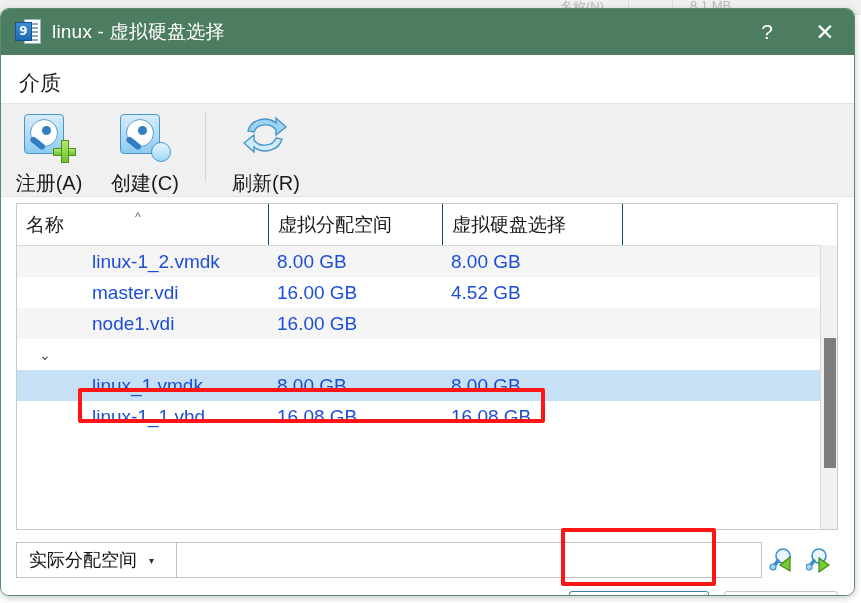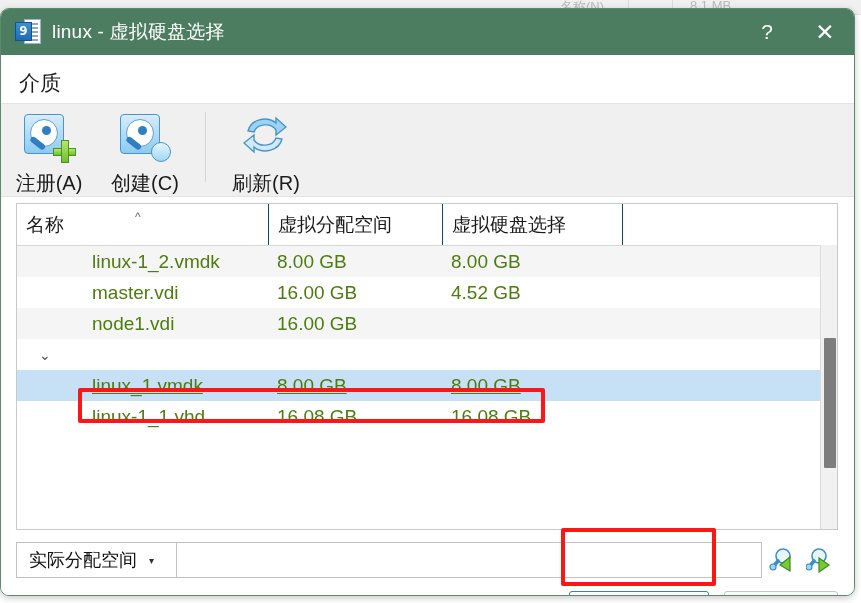--- a/index.html
+++ b/index.html
@@ -249,25 +249,25 @@
     font-size: 12px;
     color: #6b6b6b;
   }
 
   .rows { position: relative; }
   .row {
     display: flex;
     height: 31px;
     align-items: center;
     font-size: 19px;
-    color: #4d7c0f;
+    color: #1d4ed8;
     cursor: default;
   }
   .row.alt { background: #f5f5f5; }
-  .row.selected { background: #c6e0f5; text-decoration: underline; }
+  .row.selected { background: #c6e0f5; }
   .cell { box-sizing: border-box; white-space: nowrap; overflow: hidden; }
   .cell.name {
     width: 251px;
     padding-left: 75px;
   }
   .cell.virtual { width: 174px; padding-left: 9px; }
   .cell.actual  { width: 180px; padding-left: 9px; }
 
   .group-row {
     display: flex; align-items: center;

